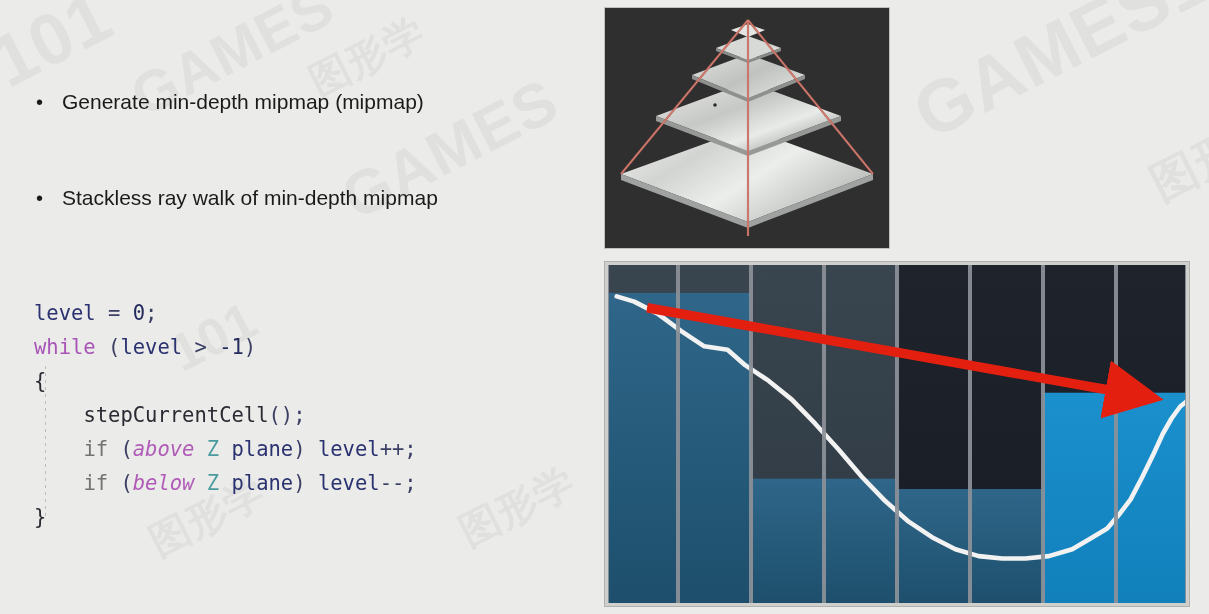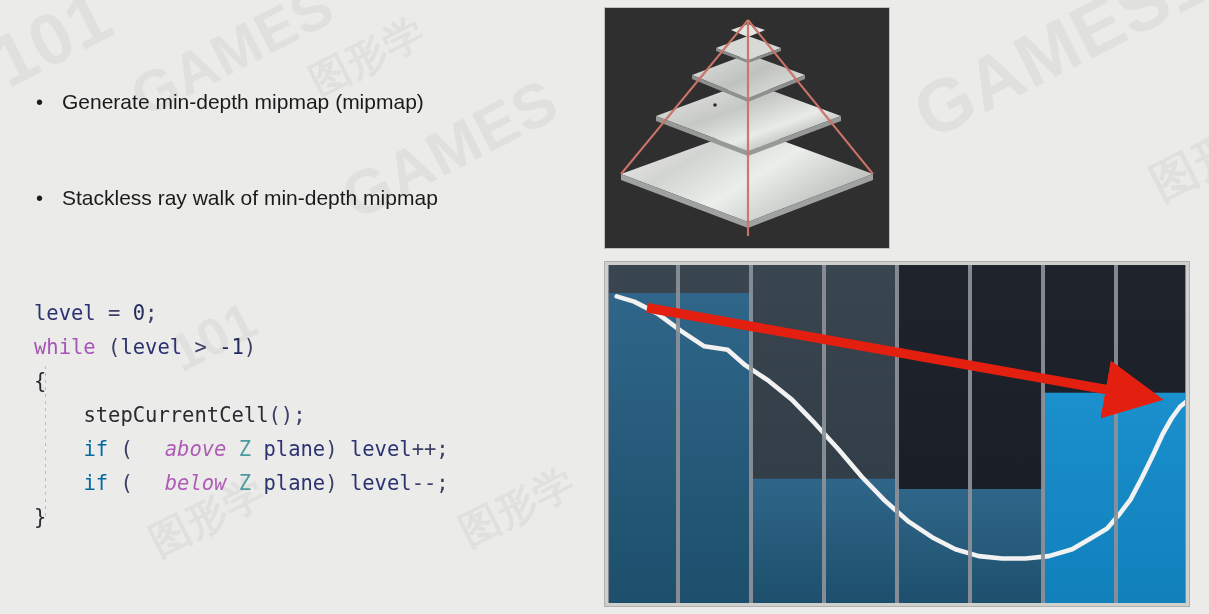--- a/index.html
+++ b/index.html
@@ -70,26 +70,26 @@
     left: 34px;
     top: 296px;
     font-family: "DejaVu Sans Mono", monospace;
     font-size: 20.5px;
     line-height: 34px;
     white-space: pre;
     color: #232a5c;
   }
   #code .line { position: relative; }
   .k-while { color: #a855b8; margin-top: 9px; }
-  .k-if    { color: #0369a1; }
+  .k-if    { color: #737373; }
   .k-ident { color: #2b3270; }
   .k-func  { color: #2a2a33; margin-top: 40px; }
   .k-punct { color: #3a3f63; }
   .k-num   { color: #232a5c; }
-  .k-italic{ color: #b05bb8; font-style: italic; margin-left: 32px; }
+  .k-italic{ color: #b05bb8; font-style: italic; }
   .k-type  { color: #4a9ba0; }
   .k-brace { color: #2a2a33; }
   
   #indent-guide {
     position: absolute;
     left: 45px;
     top: 366px;
     width: 1px;
     height: 150px;
     background: repeating-linear-gradient(to bottom,

